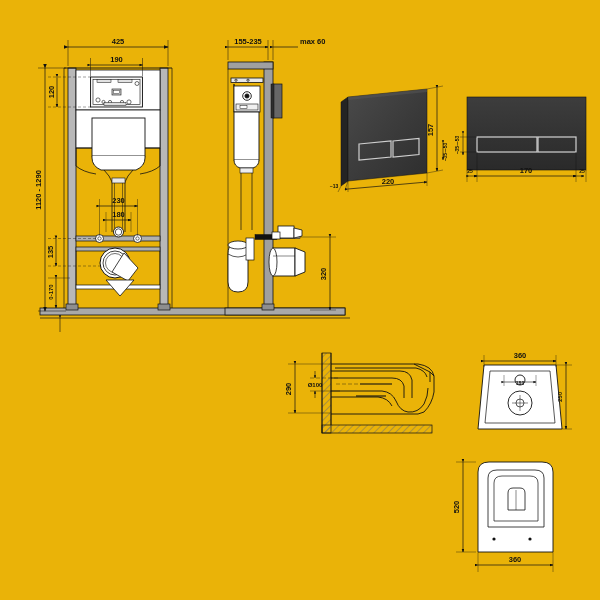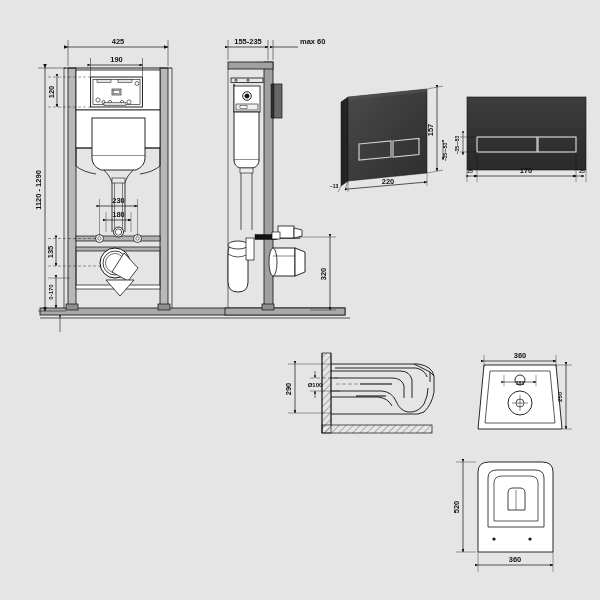--- a/index.html
+++ b/index.html
@@ -2,21 +2,21 @@
 <html><head>
 <meta charset="utf-8">
 <title>Technical Drawing</title>
 <style>
   html,body{margin:0;padding:0;background:#ffffff;}
   body{
     width:600px;height:600px;overflow:hidden;
     font-family:"Liberation Sans", sans-serif;
     color:#1a1a1a;
   }
-  #sheet{position:relative;width:600px;height:600px;background:#e5e5e5;}
+  #sheet{position:relative;width:600px;height:600px;background:#eab308;}
   svg{display:block;}
   .dimtext{
     font-family:"Liberation Sans", sans-serif;
     font-size:7.5px; font-weight:bold; fill:#111; letter-spacing:0px;
   }
   .dimtext.sm{font-size:6px;}
   .dimtext.xs{font-size:5px;}
 </style>
 </head>
 <body>

